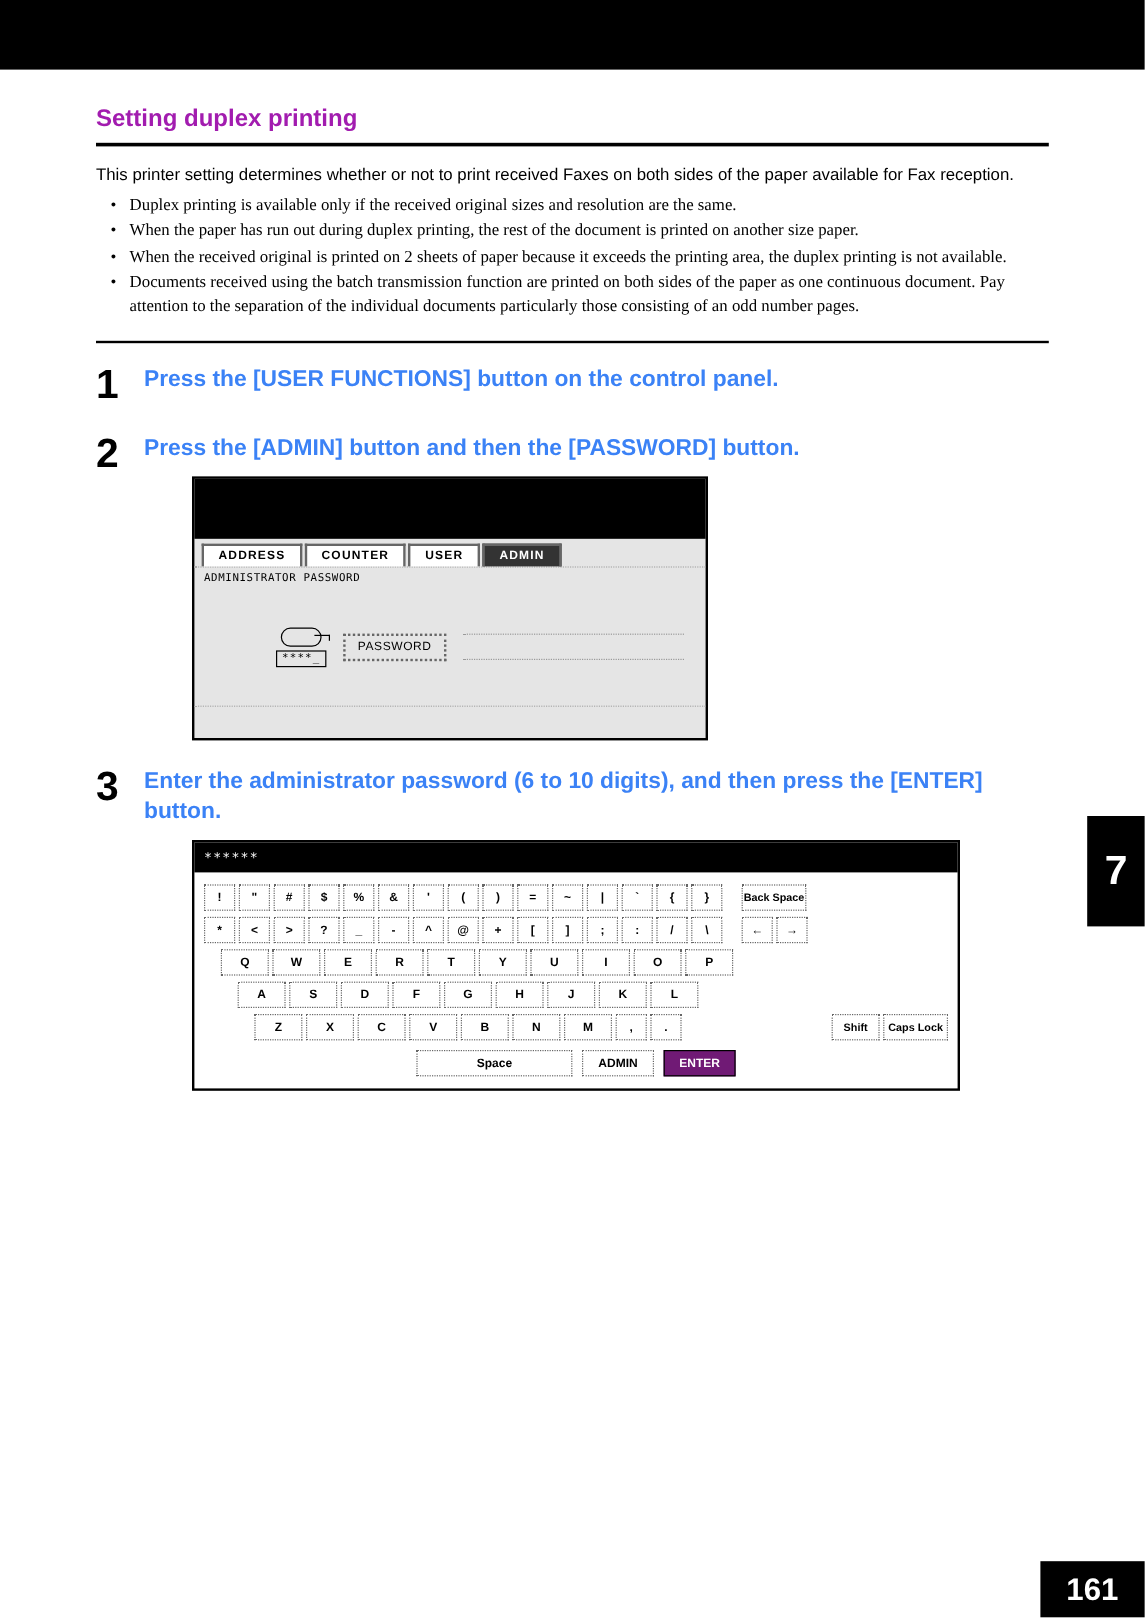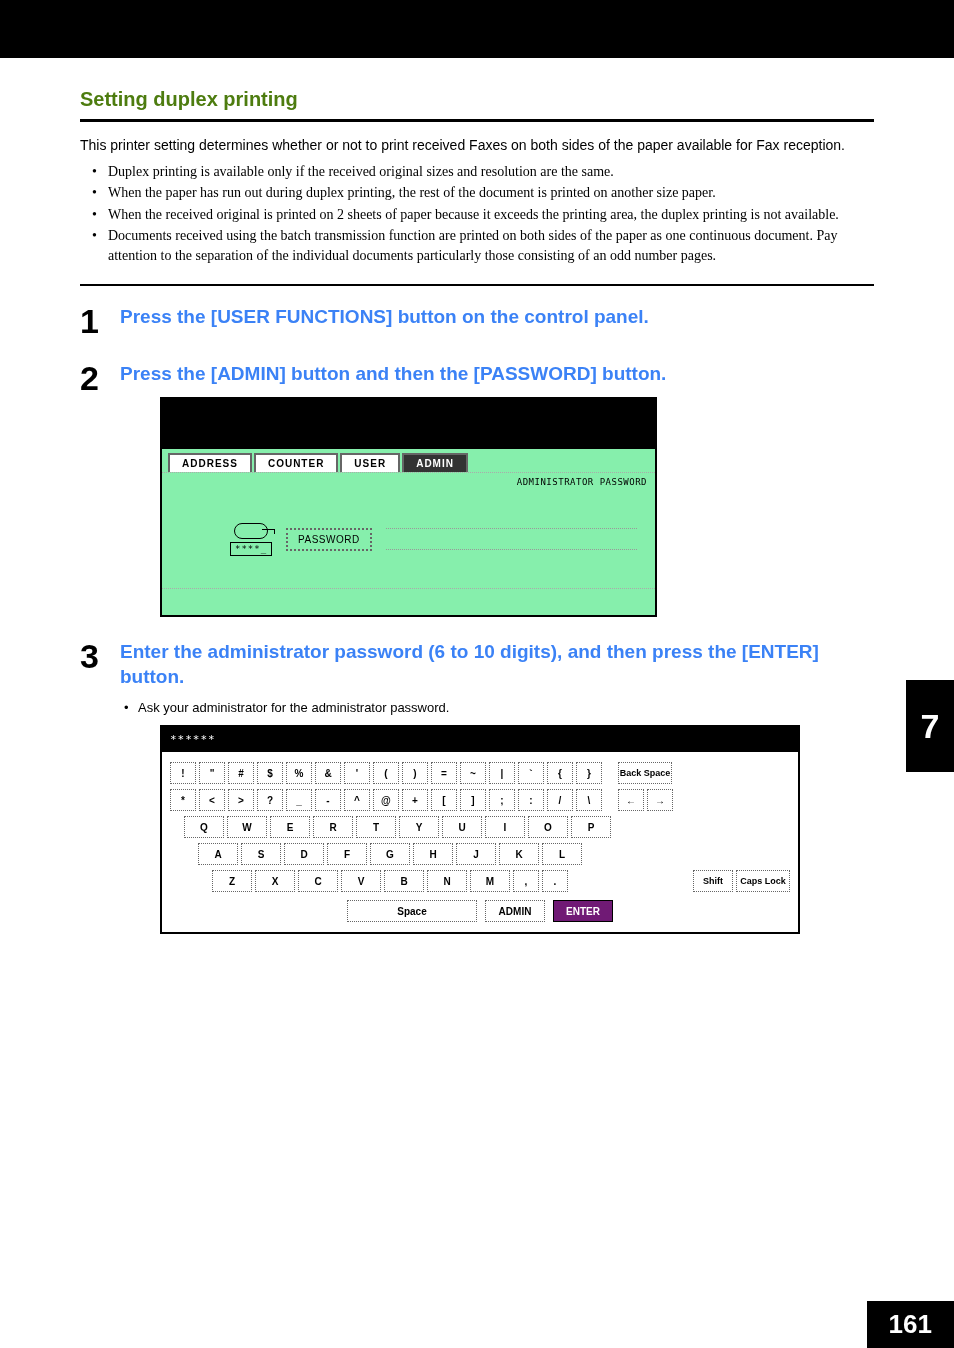--- a/index.html
+++ b/index.html
@@ -18,21 +18,21 @@
       width: 100%;
       height: 58px;
       background: #000;
     }
     .content {
       padding: 30px 80px 0 80px;
     }
     .section-title {
       font-size: 20px;
       font-weight: bold;
-      color: #4d7c0f;
+      color: #a21caf;
       margin-bottom: 8px;
     }
     .title-underline {
       border-bottom: 3px solid #000;
       margin-bottom: 14px;
     }
     .intro-text {
       font-size: 14px;
       color: #000;
       line-height: 1.4;
@@ -96,24 +96,23 @@
       content: "•";
       position: absolute;
       left: 4px;
     }
     .screenshot-container {
       margin-left: 40px;
       margin-top: 10px;
     }
     
     .screenshot1 {
-      width: 497px;
+      width: 430px;
       border: 2px solid #000;
-      background: #86efac;
-      text-align: right;
+      background: #e5e5e5;
     }
     .ss1-top {
       height: 50px;
       background: #000;
     }
     .ss1-tabs {
       display: flex;
       gap: 2px;
       padding: 4px 6px 0 6px;
       border-bottom: 1px dotted #aaa;
@@ -341,21 +340,20 @@
           <div class="ss1-bottom"></div>
         </div>
       </div>
     </div>
   </div>
 
   <div class="step">
     <div class="step-number">3</div>
     <div class="step-body">
       <div class="step-title">Enter the administrator password (6 to 10 digits), and then press the [ENTER] button.</div>
-      <div class="sub-bullet">Ask your administrator for the administrator password.</div>
 
       <div class="screenshot-container">
         <div class="screenshot2">
           <div class="ss2-top">******</div>
           <div class="ss2-body">
 
             <div class="kb-row">
               <div class="kb-key">!</div>
               <div class="kb-key">"</div>
               <div class="kb-key">#</div>

